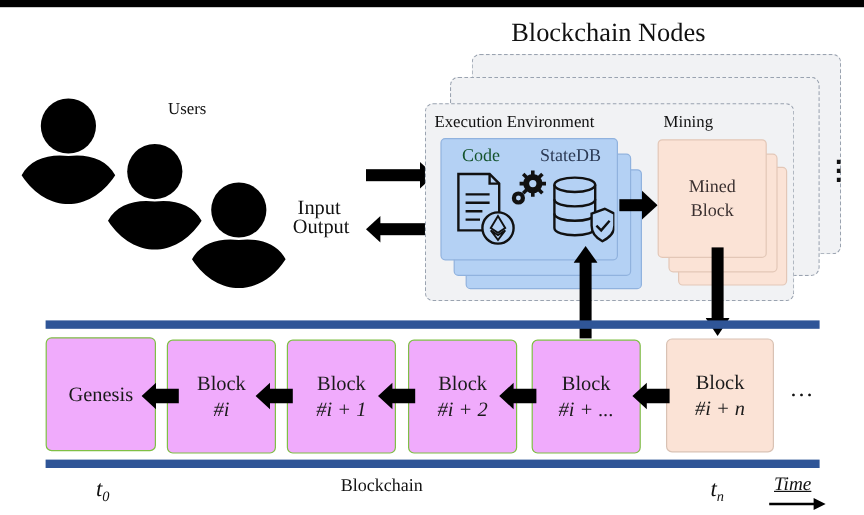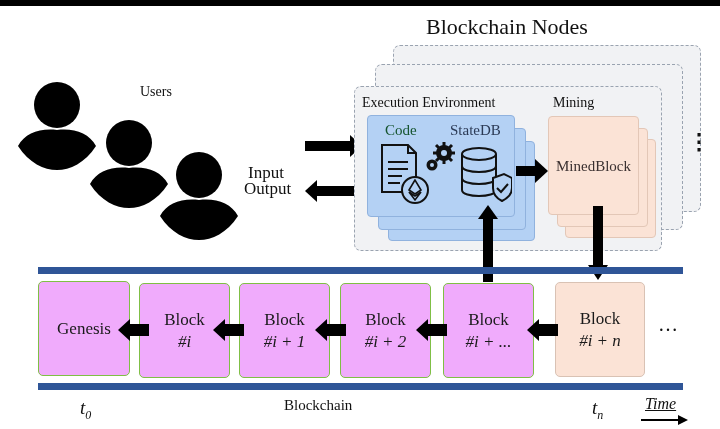--- a/index.html
+++ b/index.html
@@ -114,21 +114,21 @@
   </g>
 </svg>
 
 <svg class="abs" style="left:516px;top:158px;" width="34" height="26">
   <rect x="0" y="8" width="20" height="10" fill="#000"></rect>
     <polygon points="19,1 32,13 19,25" fill="#000"></polygon>
 </svg>
 
 <div class="abs mine-card" style="left:565px;top:139px;width:89px;height:97px;"></div>
 <div class="abs mine-card" style="left:557px;top:128px;width:89px;height:97px;"></div>
-<div class="abs mine-card" style="left:548px;top:116px;width:89px;height:97px;display:flex;flex-direction:row;align-items:center;justify-content:center;font-size:15px;line-height:20px;color:#3a3030;">
+<div class="abs mine-card" style="left:548px;top:116px;width:89px;height:97px;display:flex;flex-direction:column;align-items:center;justify-content:center;font-size:15px;line-height:20px;color:#3a3030;">
   <span>Mined</span>
   <span>Block</span>
 </div>
 
 <svg class="abs" style="left:478px;top:203px;" width="20" height="80">
   <polygon points="0,16 10,2 20,16" fill="#000"></polygon>
     <rect x="5" y="15" width="10" height="64" fill="#000"></rect>
 </svg>
 <svg class="abs" style="left:588px;top:206px;" width="20" height="76">
   <rect x="5" y="0" width="10" height="60" fill="#000"></rect>

